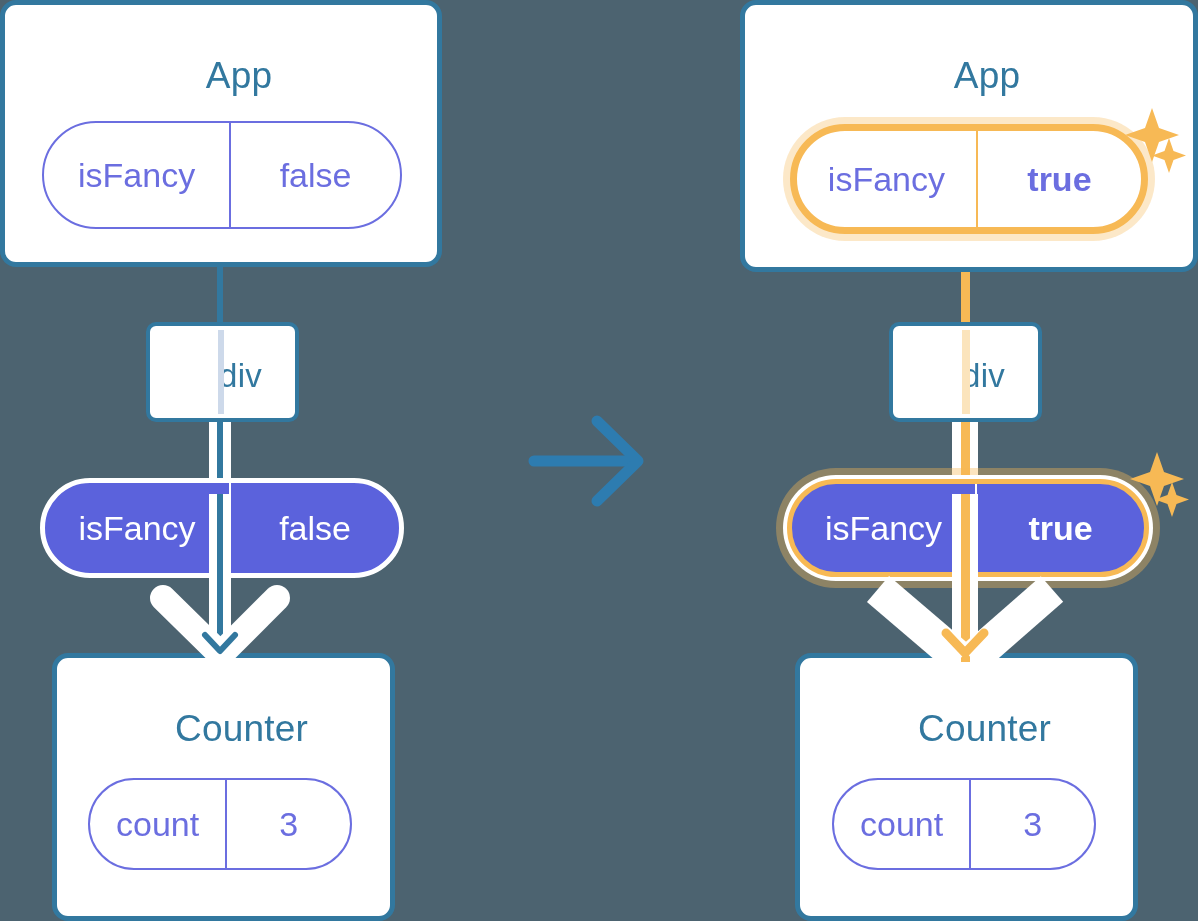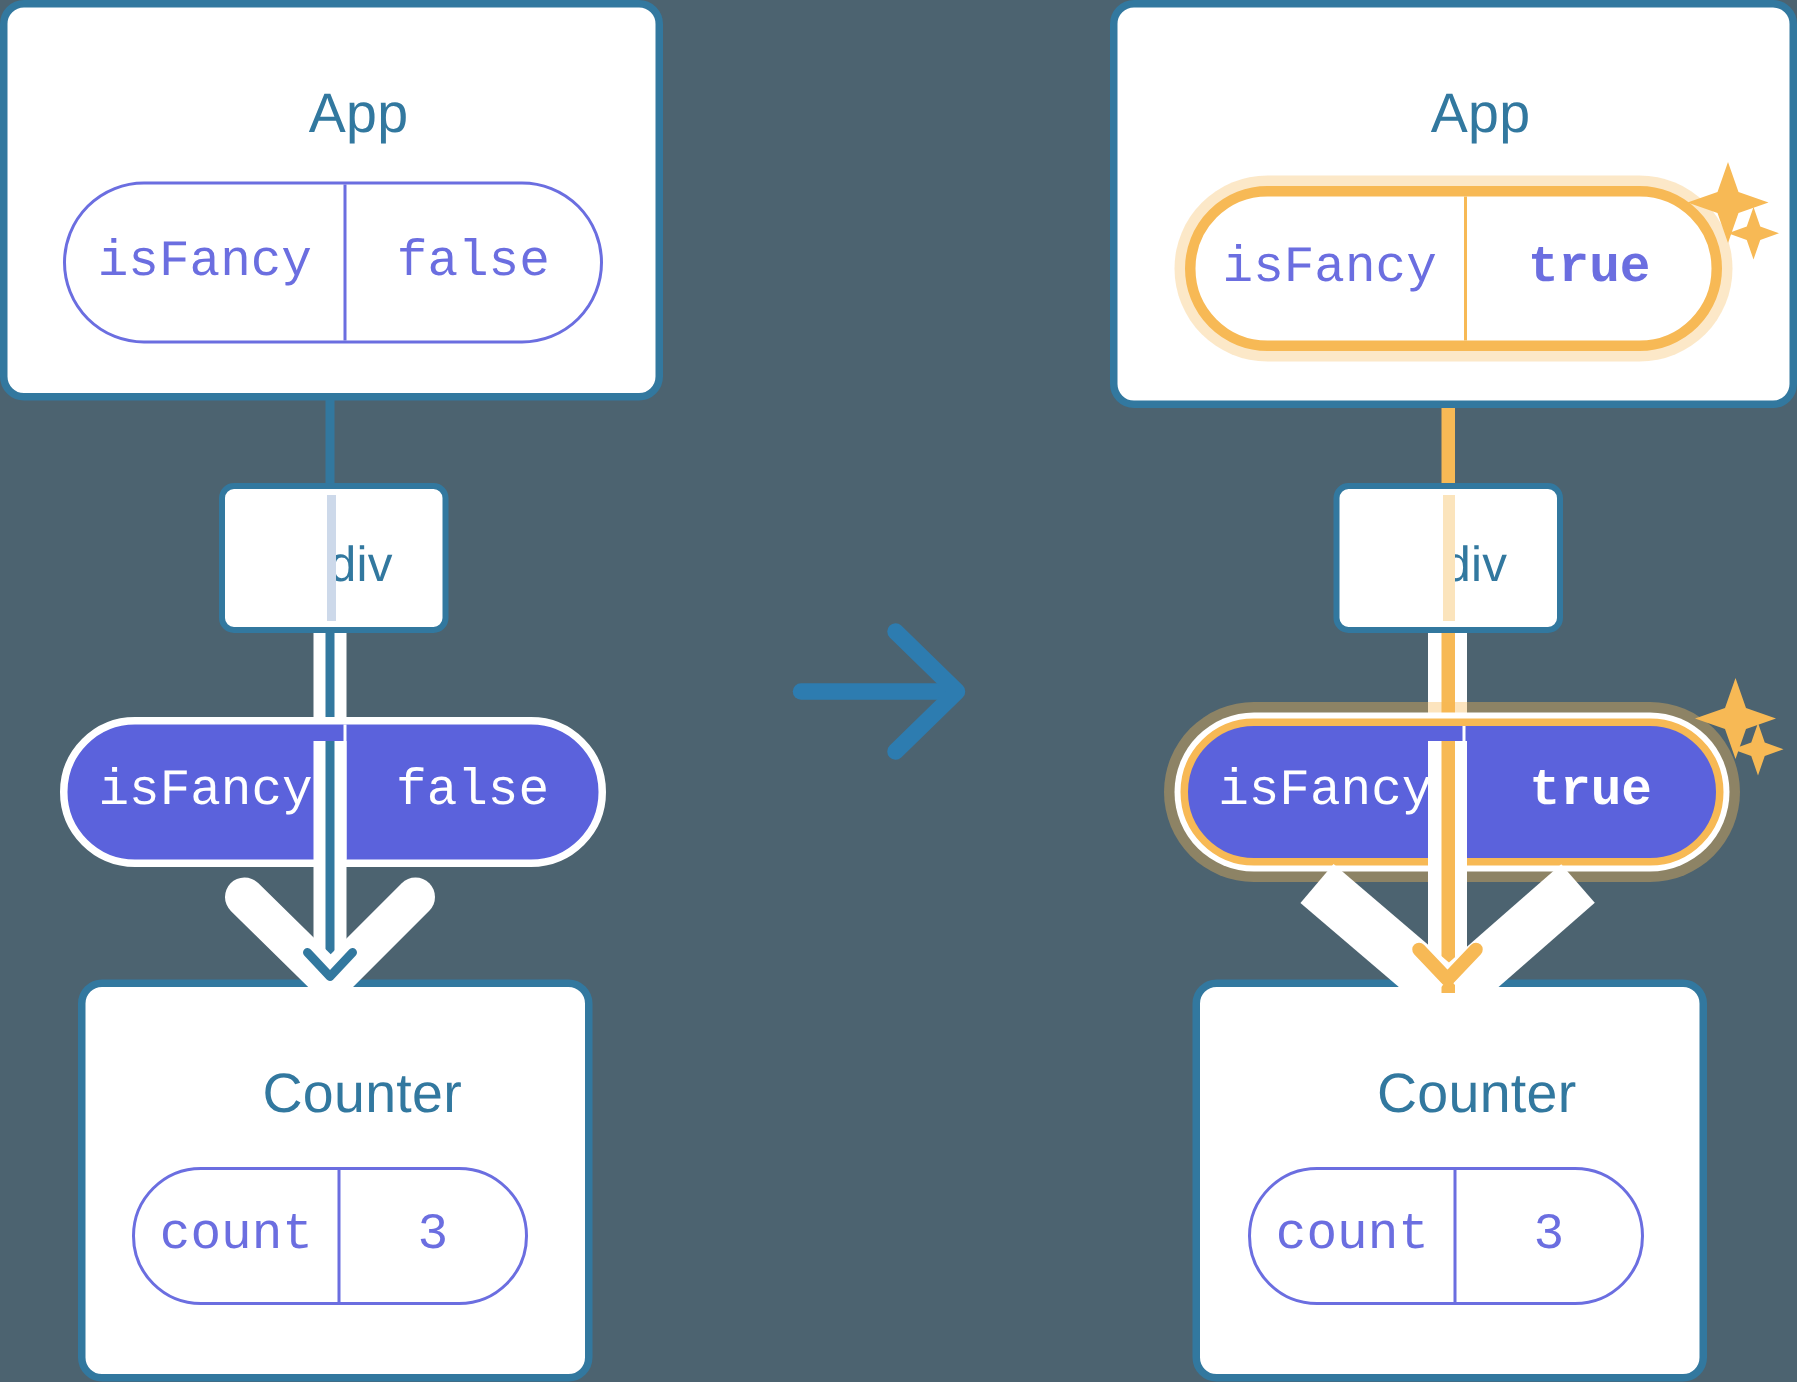--- a/index.html
+++ b/index.html
@@ -61,21 +61,20 @@
     z-index: 9;
   }
   .pill .cell {
     display: flex;
     align-items: center;
     justify-content: center;
     font-size: 34px;
     line-height: 1;
     box-sizing: border-box;
     white-space: nowrap;
-    font-family: Liberation Mono, monospace;
   }
   .pill .cell.name { flex: 0 0 52%; }
   .pill .cell.val  { flex: 1 1 auto; }
 
   
   .pill-outline {
     border: 2.5px solid #6b6ee0;
     background: #ffffff;
   }
   .pill-outline .cell { color: #6b6ee0; }

